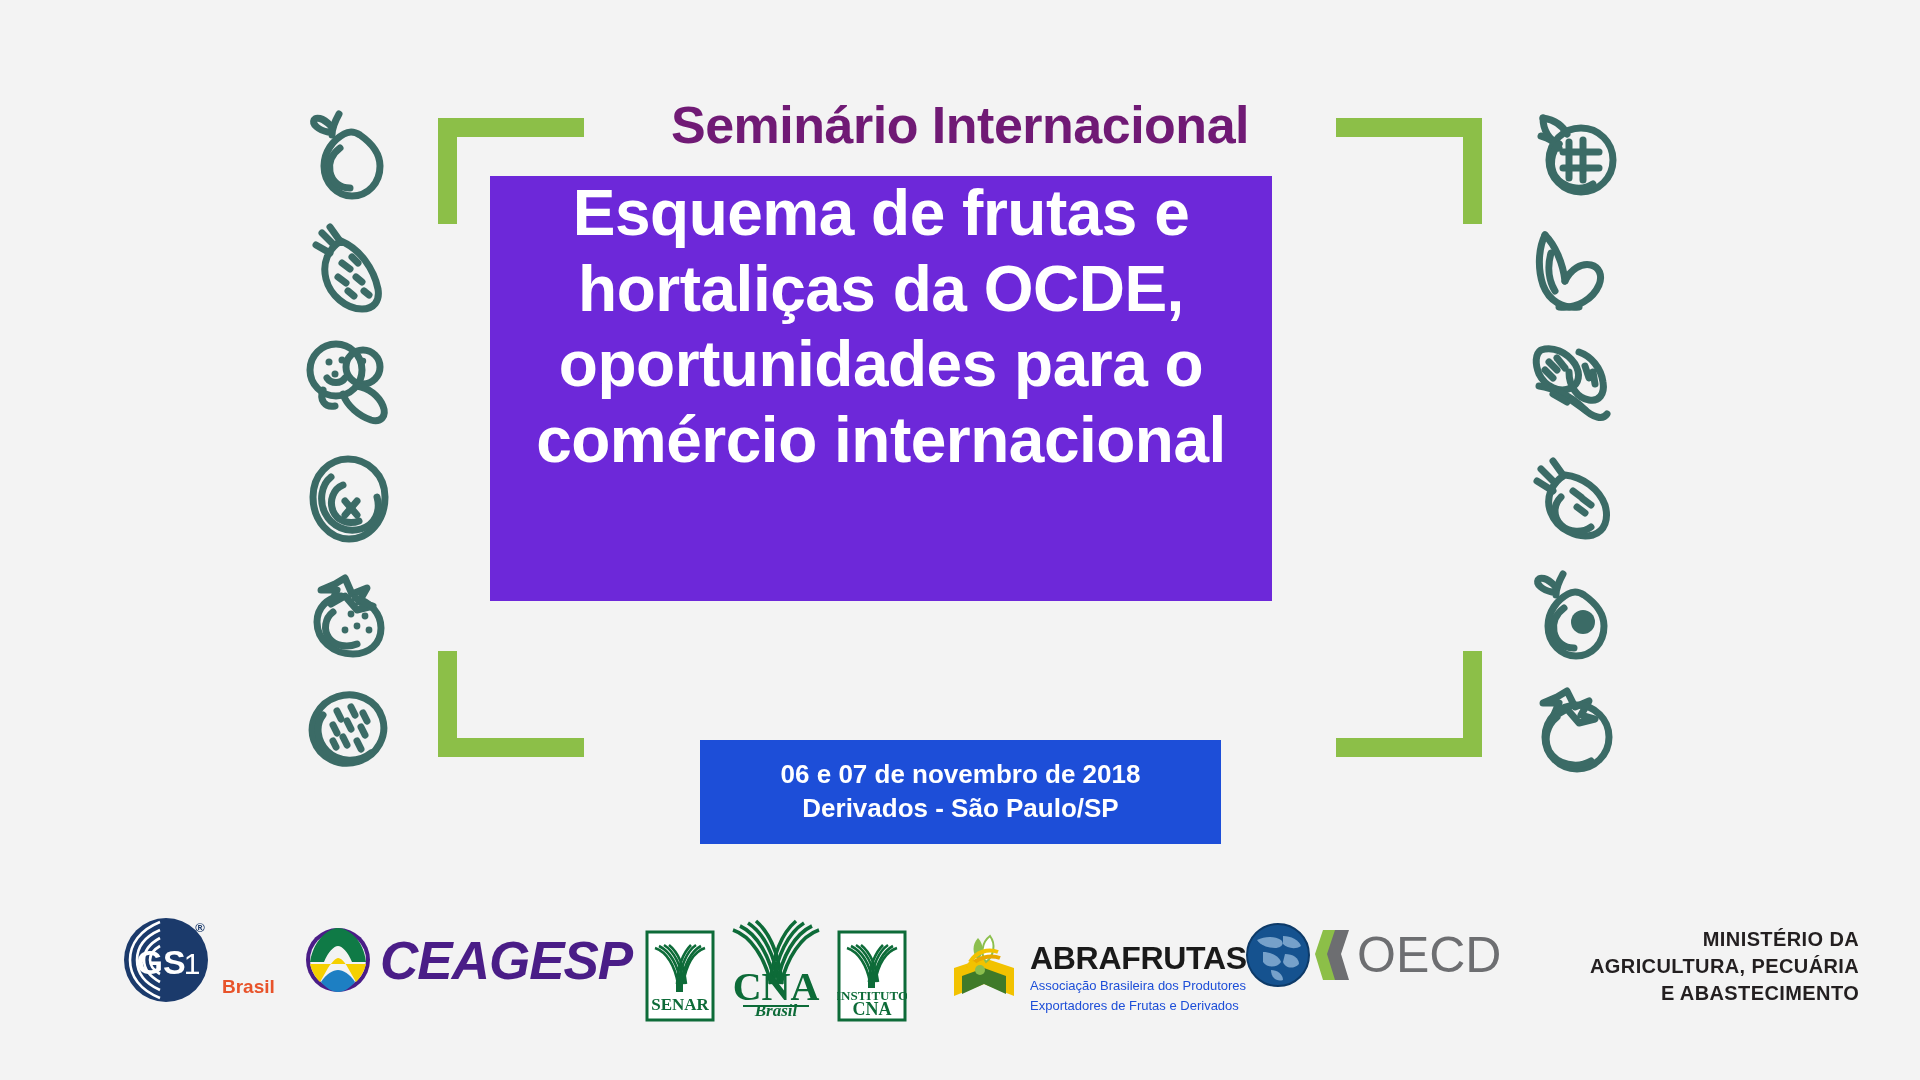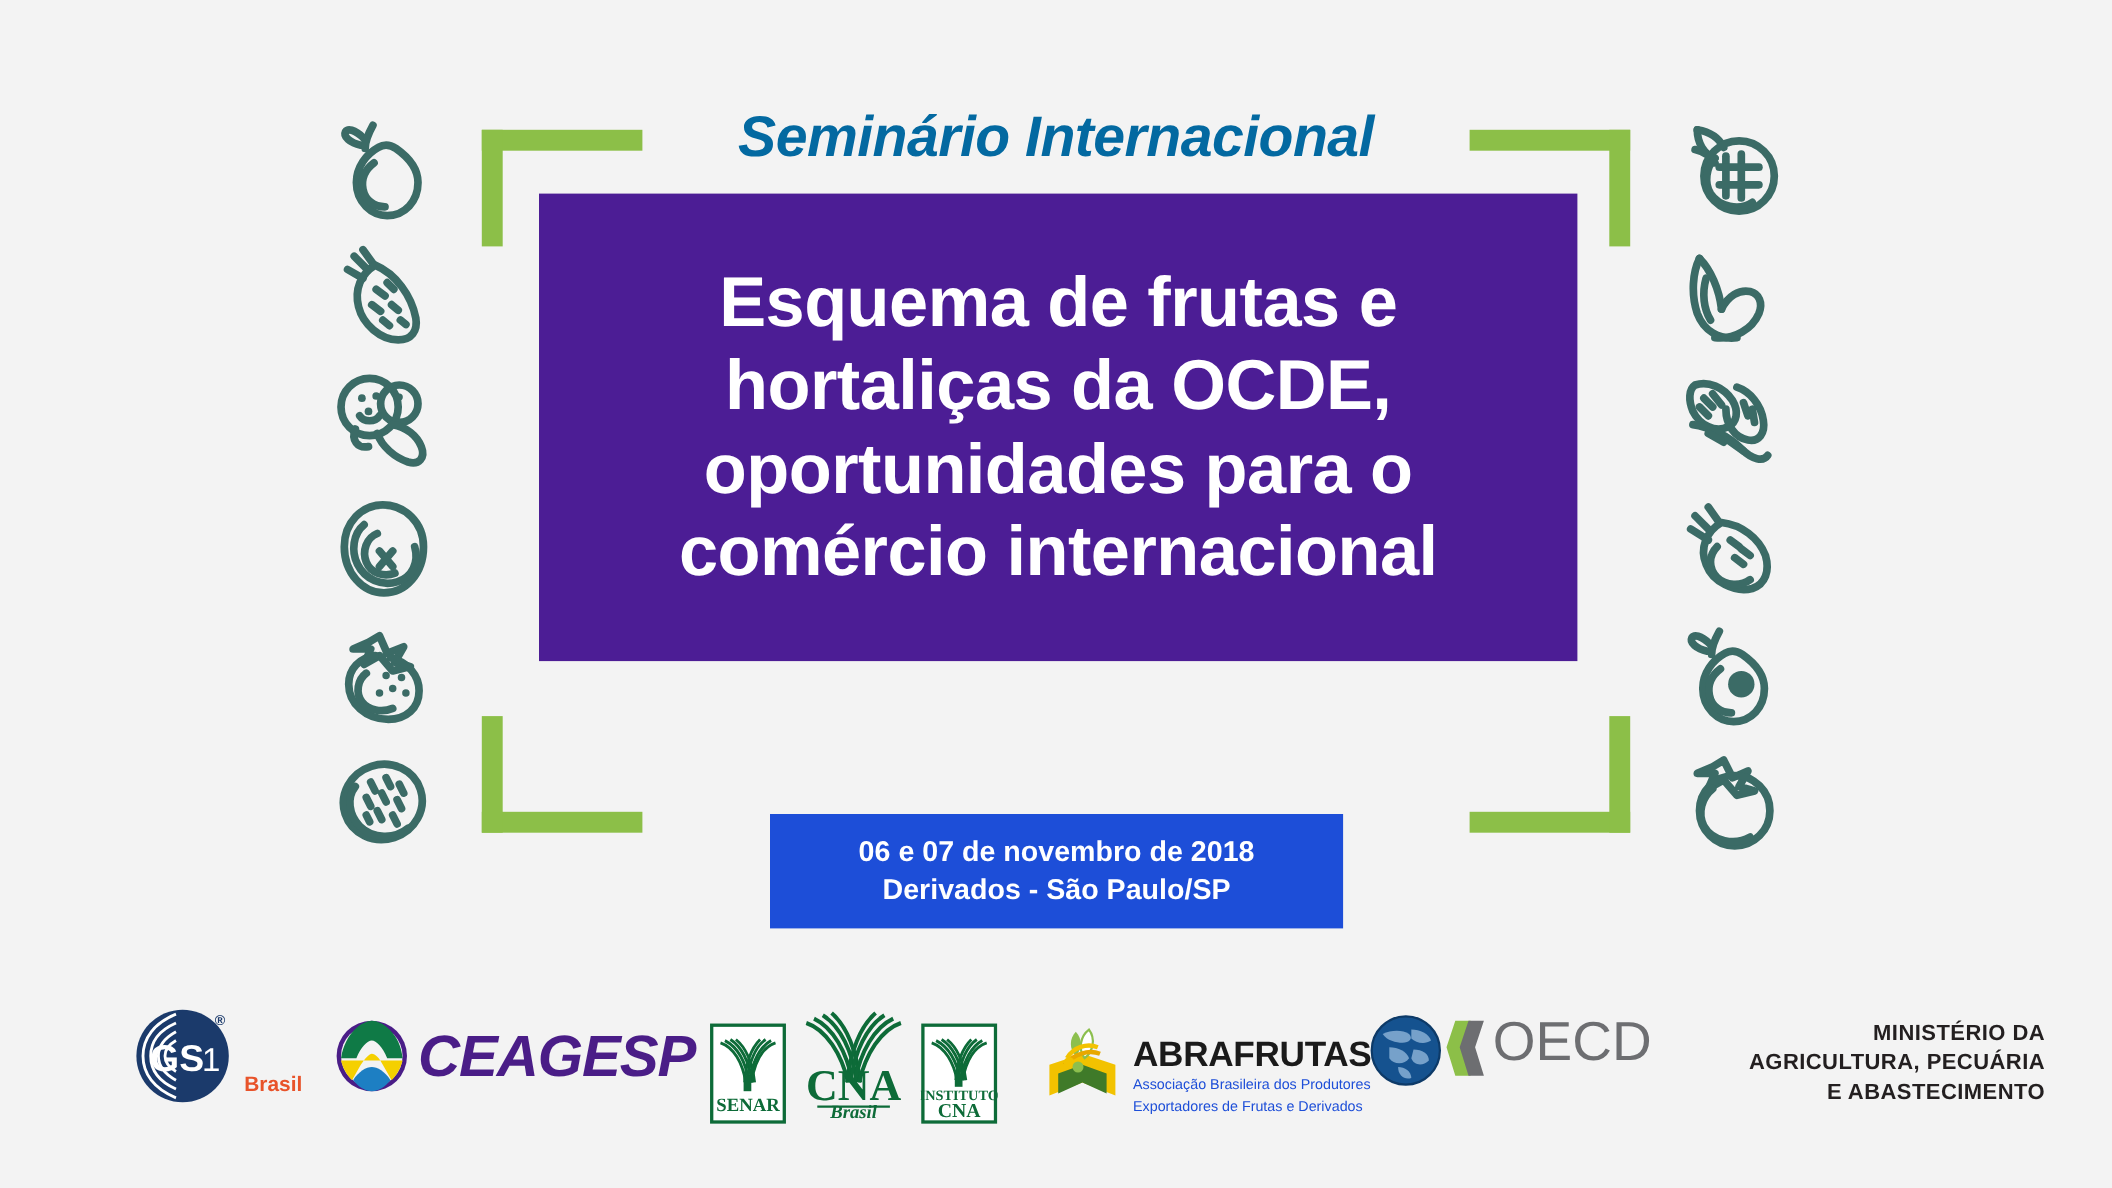--- a/index.html
+++ b/index.html
@@ -39,33 +39,32 @@
 
   .br-br { left: 1336px; top: 651px; width: 146px; height: 106px; }
   .br-br .h { right: 0; bottom: 0; width: 146px; height: 19px; }
   .br-br .v { right: 0; bottom: 0; width: 19px; height: 106px; }
 
   
   .kicker {
     position: absolute; left: 0; right: 0; top: 95px;
     text-align: center;
     font-size: 52px; font-weight: bold;
-    color: #0369a1;
+    color: #701a75;
     letter-spacing: -0.5px;
     z-index: 6;
-    font-style: italic;
   }
 
   
   .title-panel {
     position: absolute;
-    left: 490px; top: 176px; width: 944px; height: 425px;
-    background: #4c1d95;
+    left: 490px; top: 176px; width: 782px; height: 425px;
+    background: #6d28d9;
     z-index: 5;
-    display: flex; align-items: center; justify-content: center;
+    display: flex; justify-content: center;
   }
   .title-text {
     color: #ffffff;
     font-size: 64px;
     font-weight: bold;
     line-height: 1.18;
     text-align: center;
     letter-spacing: -0.5px;
     padding: 0 18px;
   }
@@ -114,21 +113,21 @@
     text-align: right;
     letter-spacing: 0.4px;
     margin-left: 32px;
   }
 
   .abra-block { display: flex; align-items: center; gap: 10px; }
   .abra-words { display: flex; flex-direction: column; margin-top: 24px; }
   .abra-title { font-size: 32px; font-weight: bold; color: #1a1a1a; letter-spacing: -0.3px; line-height: 1; }
   .abra-sub { font-size: 13px; color: #1d4ed8; line-height: 1.32; margin-top: 3px; }
 
-  .oecd-block { display: flex; align-items: flex-start; gap: 2px; }
+  .oecd-block { display: flex; align-items: center; gap: 2px; }
   .oecd-word { font-size: 50px; color: #6d6e71; letter-spacing: 0px; line-height: 1; }
 
   .ceagesp-word {
     font-size: 53px; font-weight: bold; font-style: italic;
     color: #4a1d87; letter-spacing: -1px; line-height: 1;
     margin-left: 6px;
   }
 
   .cna-group { display: flex; align-items: flex-end; gap: 8px; }
 </style>

